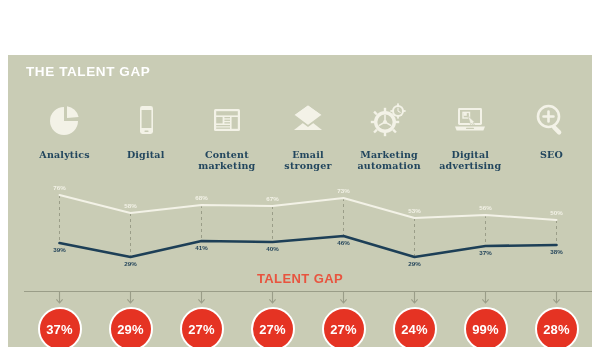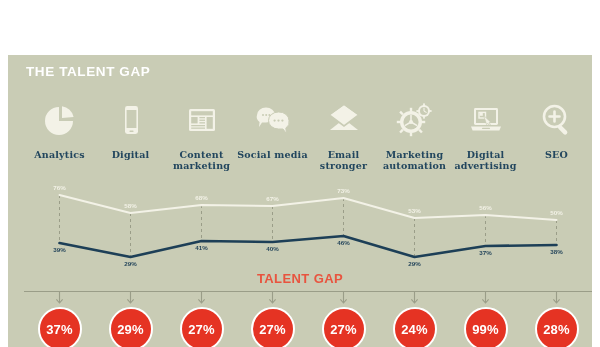--- a/index.html
+++ b/index.html
@@ -187,35 +187,20 @@
             <rect x="15.4" y="20.2" width="5.6" height="1.3" fill="#c9ccb5"></rect>
             <rect x="22.6" y="15" width="6.2" height="11.8" fill="#c9ccb5"></rect>
             <rect x="7.2" y="23" width="13.8" height="1.3" fill="#c9ccb5"></rect>
             <rect x="7.2" y="25.5" width="13.8" height="1.3" fill="#c9ccb5"></rect>
           </svg>
         </div>
         <div class="cat-label">Content
 marketing</div>
       </div>
 
-      <div class="col">
-        <div class="icon-wrap">
-          <svg width="38" height="36" viewBox="0 0 38 36">
-            <path d="M3 13 A9 7.5 0 0 1 12 5.5 A9 7.5 0 0 1 21 13 A9 7.5 0 0 1 12 20.5 L8 20.5 L5 25 L5.6 20 A8.6 7 0 0 1 3 13 Z" fill="#f3f2e7"></path>
-            <circle cx="9" cy="13" r="1" fill="#c9ccb5"></circle>
-            <circle cx="12.2" cy="13" r="1" fill="#c9ccb5"></circle>
-            <circle cx="15.4" cy="13" r="1" fill="#c9ccb5"></circle>
-            <path d="M35 18.5 A10 8.4 0 0 0 24.5 10 A10 8.4 0 0 0 14.5 18.5 A10 8.4 0 0 0 24.5 27 L29 27 L32.6 31.8 L31.8 26.2 A9.6 8 0 0 0 35 18.5 Z" fill="#f3f2e7" stroke="#c9ccb5" stroke-width="1"></path>
-            <circle cx="20.6" cy="18.6" r="1.15" fill="#c9ccb5"></circle>
-            <circle cx="24.5" cy="18.6" r="1.15" fill="#c9ccb5"></circle>
-            <circle cx="28.4" cy="18.6" r="1.15" fill="#c9ccb5"></circle>
-          </svg>
-        </div>
-        <div class="cat-label">Social media</div>
-      </div>
 
       <div class="col">
         <div class="icon-wrap">
           <svg width="38" height="36" viewBox="0 0 38 36">
             <path d="M5 13.5 L19 3.5 L33 13.5 L33 28 L5 28 Z" fill="#f3f2e7"></path>
             <path d="M5 13.5 L19 24 L33 13.5 L33 28 L5 28 Z" fill="#c9ccb5"></path>
             <path d="M5 28 L19 17 L33 28 Z" fill="#f3f2e7"></path>
             <path d="M5 13.5 L19 3.5 L33 13.5 L19 24 Z" fill="#f3f2e7"></path>
             <path d="M5 13.5 L19 24 L33 13.5" fill="none" stroke="#c9ccb5" stroke-width="1.6"></path>
           </svg>

